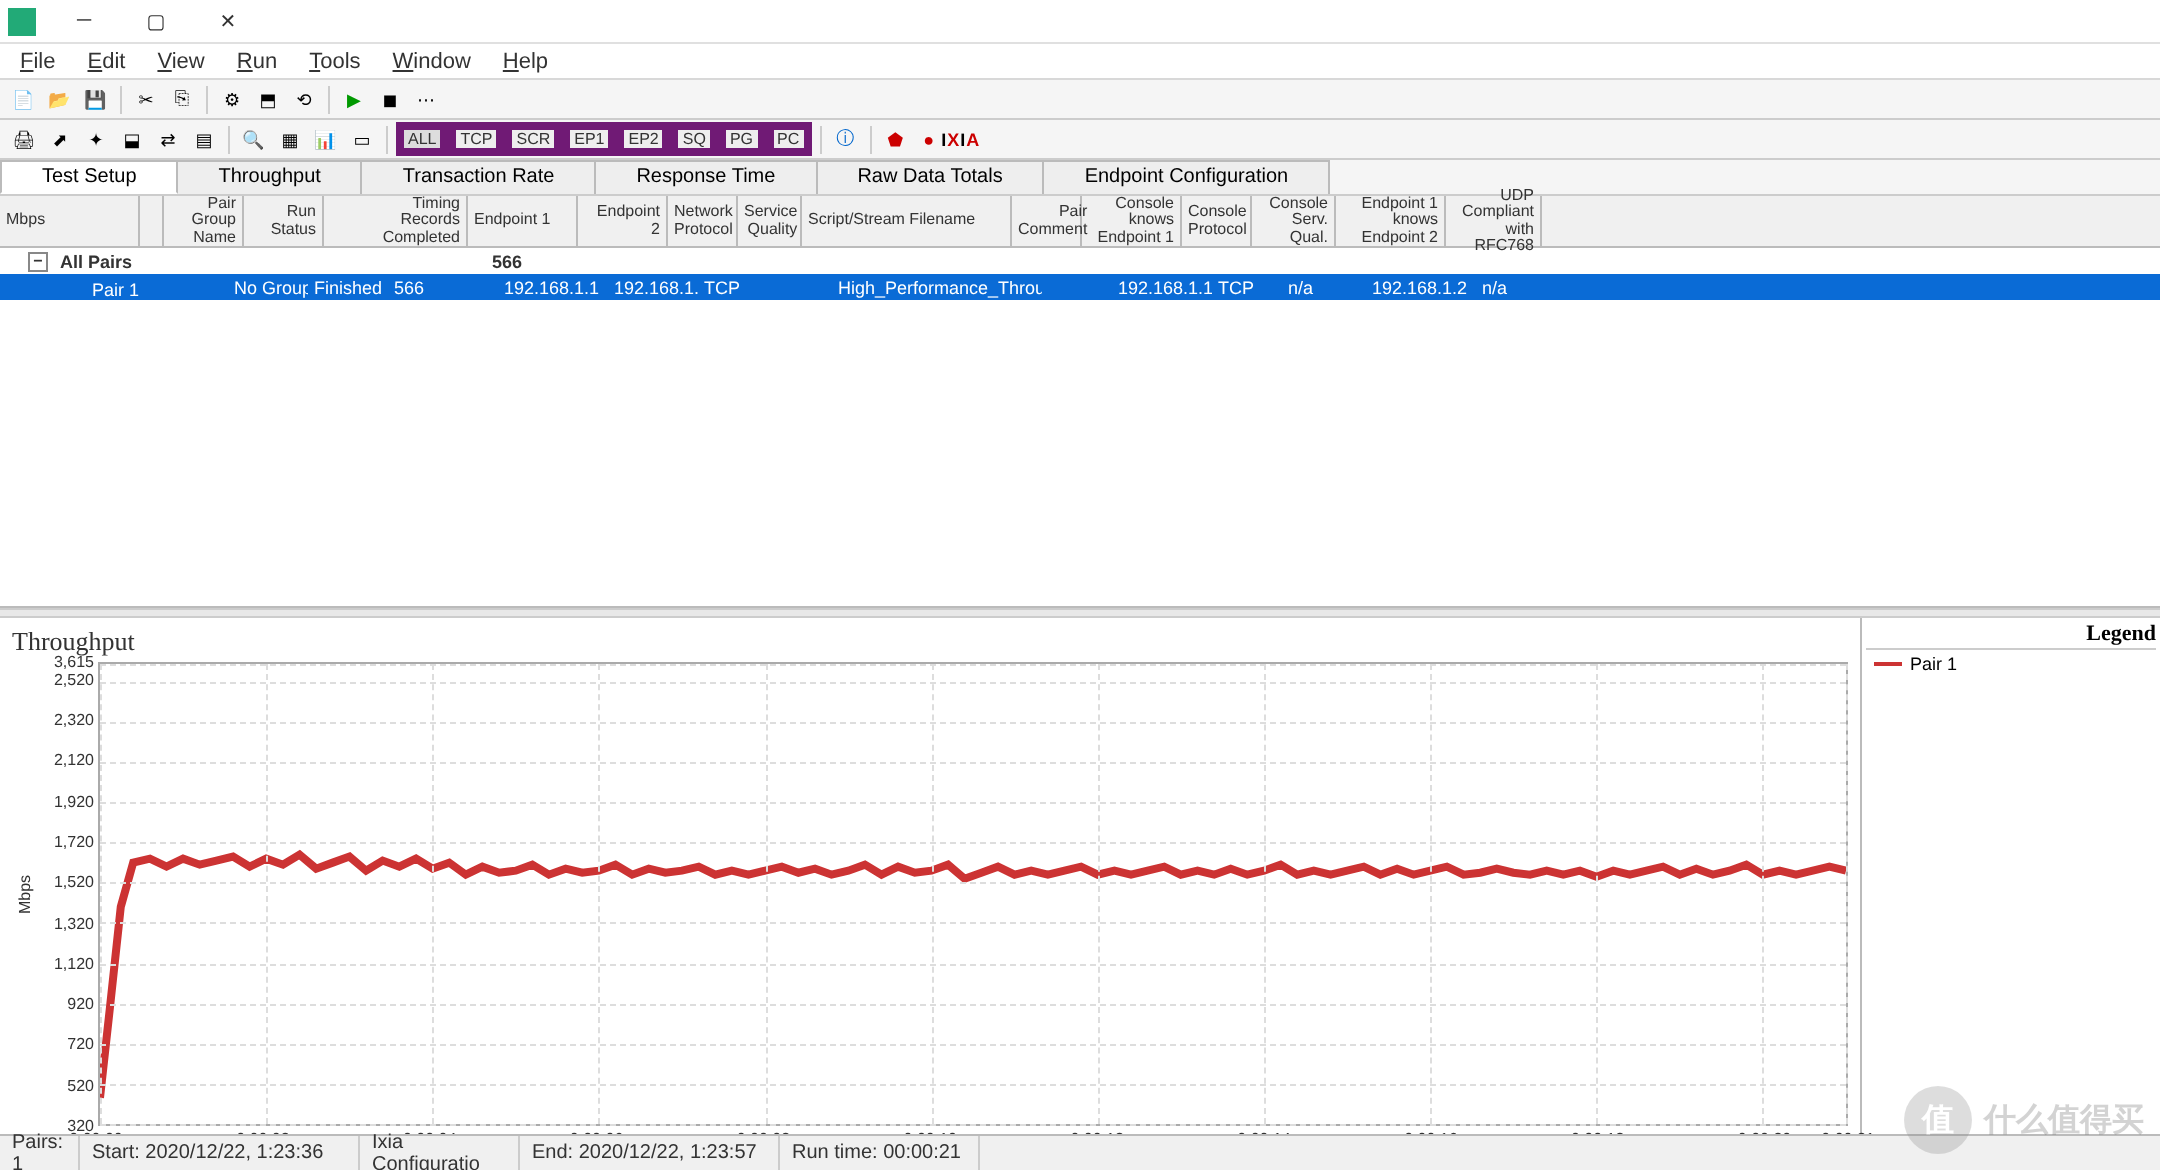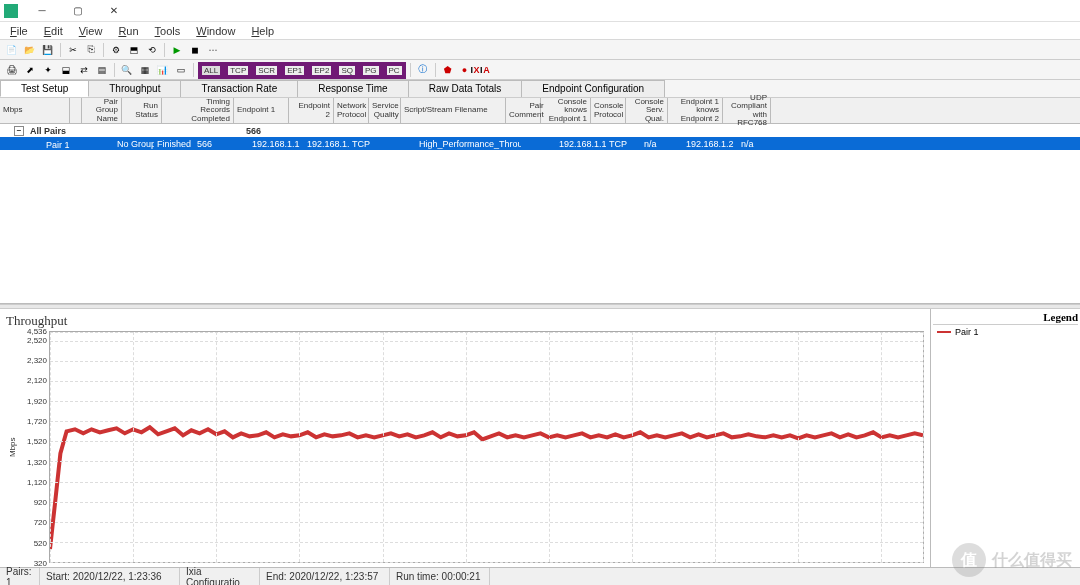--- a/index.html
+++ b/index.html
@@ -205,21 +205,21 @@
           <div class="ytick" style="top: 82.5175%;">720</div>
           <div class="ytick" style="top: 73.7762%;">920</div>
           <div class="ytick" style="top: 65.035%;">1,120</div>
           <div class="ytick" style="top: 56.2937%;">1,320</div>
           <div class="ytick" style="top: 47.5524%;">1,520</div>
           <div class="ytick" style="top: 38.8112%;">1,720</div>
           <div class="ytick" style="top: 30.0699%;">1,920</div>
           <div class="ytick" style="top: 21.3287%;">2,120</div>
           <div class="ytick" style="top: 12.5874%;">2,320</div>
           <div class="ytick" style="top: 3.84615%;">2,520</div>
-          <div class="ytick" style="top: 0%;">4,536</div>
+          <div class="ytick" style="top: 0%;">3,615</div>
         </div>
       <div class="plot" id="plot">
         <svg class="chart-svg" id="chart-svg" preserveAspectRatio="none" viewBox="0 0 1000 1000">
             <polyline points="0.0,943.2 5.7,746.5 11.9,528.0 19.0,431.8 28.6,423.1 38.1,440.6 47.6,423.1 57.1,436.2 66.7,427.4 76.2,418.7 85.7,440.6 95.2,423.1 104.8,436.2 114.3,414.3 123.8,444.9 133.3,431.8 142.9,418.7 152.4,449.3 161.9,427.4 171.4,440.6 181.0,423.1 190.5,444.9 200.0,431.8 209.5,458.0 219.0,440.6 228.6,453.7 238.1,449.3 247.6,436.2 257.1,458.0 266.7,444.9 276.2,453.7 285.7,449.3 295.2,436.2 304.8,458.0 314.3,444.9 323.8,453.7 333.3,449.3 342.9,440.6 352.4,458.0 361.9,449.3 371.4,458.0 381.0,449.3 390.5,440.6 400.0,453.7 409.5,444.9 419.0,458.0 428.6,449.3 438.1,436.2 447.6,458.0 457.1,440.6 466.7,453.7 476.2,449.3 485.7,436.2 495.2,466.8 504.8,453.7 514.3,440.6 523.8,458.0 533.3,449.3 542.9,458.0 552.4,449.3 561.9,440.6 571.4,458.0 581.0,449.3 590.5,458.0 600.0,449.3 609.5,440.6 619.0,458.0 628.6,449.3 638.1,458.0 647.6,444.9 657.1,458.0 666.7,449.3 676.2,436.2 685.7,458.0 695.2,449.3 704.8,458.0 714.3,449.3 723.8,440.6 733.3,458.0 742.9,444.9 752.4,458.0 761.9,449.3 771.4,440.6 781.0,458.0 790.5,453.7 800.0,444.9 809.5,453.7 819.0,458.0 828.6,449.3 838.1,458.0 847.6,449.3 857.1,462.4 866.7,449.3 876.2,458.0 885.7,449.3 895.2,440.6 904.8,458.0 914.3,444.9 923.8,458.0 933.3,449.3 942.9,436.2 952.4,458.0 961.9,449.3 971.4,458.0 981.0,449.3 990.5,440.6 1000.0,449.3 " fill="none" stroke="#cc3333" stroke-width="4" vector-effect="non-scaling-stroke"></polyline>
           </svg>
       <div class="grid-line-h" style="top: 100%;"></div>
           <div class="grid-line-h" style="top: 91.2587%;"></div>
           <div class="grid-line-h" style="top: 82.5175%;"></div>
           <div class="grid-line-h" style="top: 73.7762%;"></div>
           <div class="grid-line-h" style="top: 65.035%;"></div>

